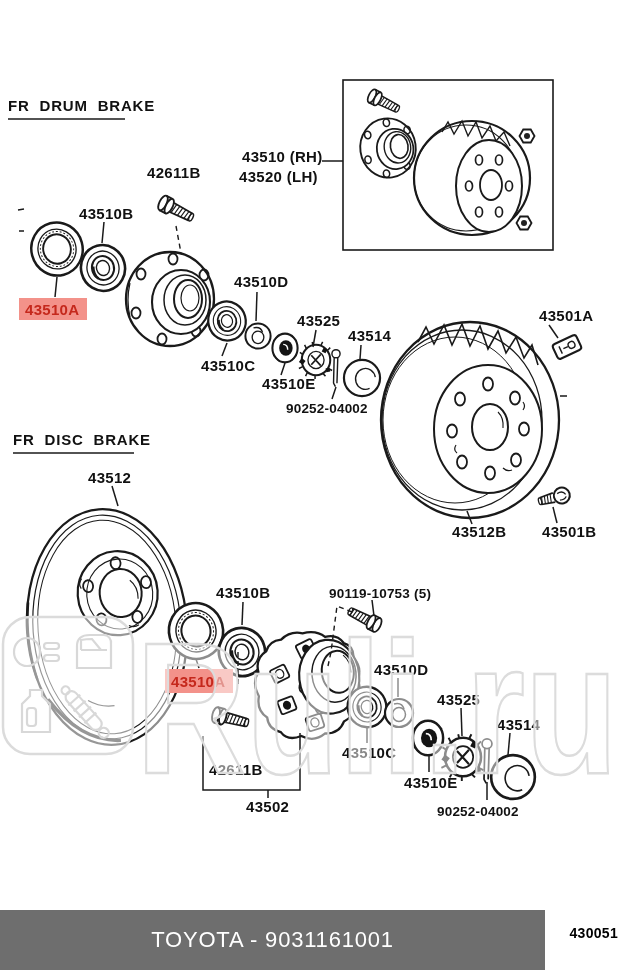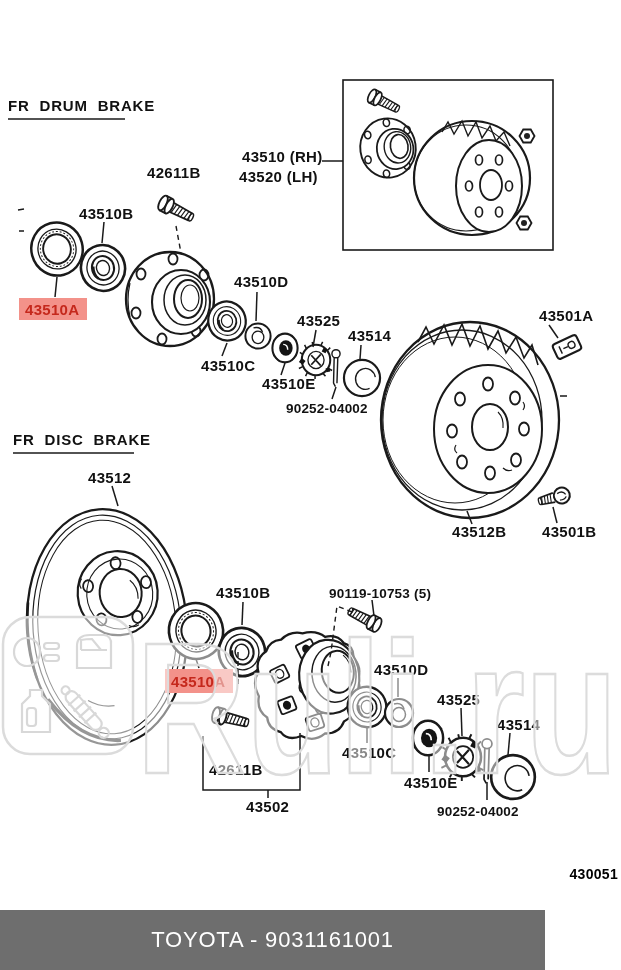--- a/index.html
+++ b/index.html
@@ -8,21 +8,21 @@
   #stage{position:absolute;left:0;top:0;width:621px;height:970px;text-decoration:underline;}
   svg text{font-family:"Liberation Sans",sans-serif;}
   .plabel{font-size:15px;font-weight:bold;fill:#111;letter-spacing:0.3px;}
   .plabel-sm{font-size:13.5px;font-weight:bold;fill:#111;letter-spacing:0.2px;}
   .heading{font-size:15px;font-weight:bold;fill:#111;letter-spacing:0.8px;word-spacing:5px;}
   .hl-text{font-size:15px;font-weight:bold;fill:#c5281c;letter-spacing:0.3px;}
   .ln{stroke:#1a1a1a;stroke-width:1.5;fill:none;}
   .lnd{stroke:#1a1a1a;stroke-width:1.4;fill:none;stroke-dasharray:5 4;}
   .s1{stroke:#1a1a1a;fill:none;}
   .sf{stroke:#1a1a1a;fill:#ffffff;}
-  #figcode{position:absolute;top:866px;right:3px;font-size:14px;font-weight:bold;color:#000;
+  #figcode{position:absolute;top:925px;right:3px;font-size:14px;font-weight:bold;color:#000;
            letter-spacing:0.3px;}
   #footerbar{position:absolute;left:0;top:910px;width:545px;height:60px;background:#6e6e6e;
              display:flex;align-items:center;justify-content:center;gap:46px;}
   #footerbar span{color:#ffffff;font-size:22px;letter-spacing:0.8px;white-space:pre;}
 </style>
 </head>
 <body>
 
 <div id="stage">
 <svg width="621" height="970" viewBox="0 0 621 970">

